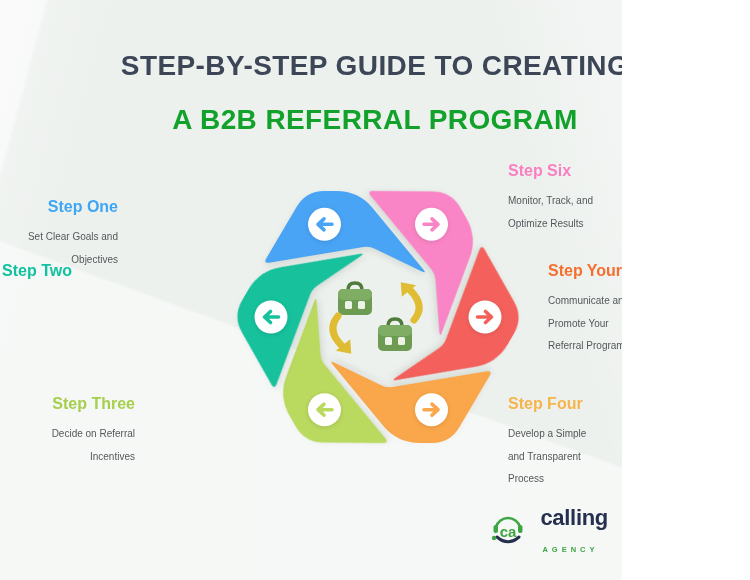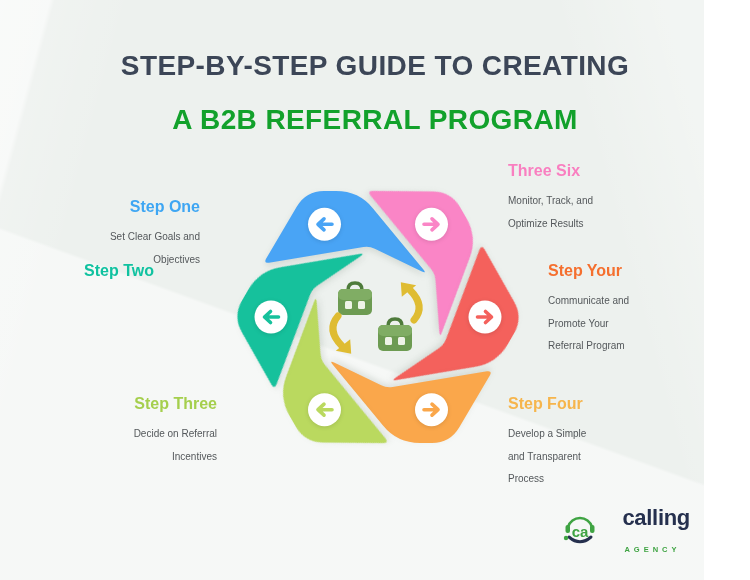--- a/index.html
+++ b/index.html
@@ -1,19 +1,19 @@
 <!DOCTYPE html>
 <html style="--bg: #edf1ee; --title1: #3c4657; --title2: #12a12b; --text: #54585b; --brand: #25304e; --accent: #3fa443;"><head>
 <meta charset="utf-8">
 <style>
   * { margin:0; padding:0; box-sizing:border-box; }
   html,body { width:750px; height:580px; }
   body { font-family:"Liberation Sans", sans-serif; }
   .canvas {
-    position:relative; width:704px; height:580px;
+    position:relative; width:622px; height:580px;
     background: var(--bg, #edf1ee);
     overflow:hidden;
     padding-left:32px;
   }
   .sheen {
     position:absolute; inset:0; pointer-events:none;
     background:
       linear-gradient(105deg, rgba(255,255,255,.55) 5.8%, rgba(255,255,255,0) 6.4%),
       linear-gradient(105deg, rgba(255,255,255,.28) 0%, rgba(255,255,255,0) 16%),
       linear-gradient(255deg, rgba(255,255,255,.30) 4%, rgba(255,255,255,0) 18%),
@@ -32,21 +32,21 @@
   .step.left  { text-align:right; }
   .step.right { text-align:left; }
   .step-label { font-size:16px; font-weight:bold; line-height:20px; margin-bottom:9px; }
   .step-text  {
     font-size:10px; line-height:22.5px; color: var(--text, #54585b);
     white-space:pre-line;
   }
   .diagram { position:absolute; left:228px; top:167px; }
   .segs path { filter: drop-shadow(0 3px 3px rgba(70,90,70,.15)); }
   .badge circle { filter: drop-shadow(0 1px 2px rgba(0,0,0,.12)); }
-  .logo { position:absolute; right:14px; bottom:26px; display:flex; align-items:center; gap:23px; }
+  .logo { position:absolute; right:14px; bottom:26px; display:flex; align-items:center; gap:13px; }
   .logo-brand {
     font-size:22px; font-weight:bold; letter-spacing:-0.3px;
     color: var(--brand, #25304e); line-height:22px;
   }
   .logo-sub {
     font-size:7.5px; font-weight:bold; letter-spacing:4px;
     color: var(--accent, #3fa443); margin-top:16px; padding-left:2px;
   }
 </style>
 </head>
@@ -68,21 +68,21 @@
   <div class="step left" style="top:261px; right:550px;">
     <div class="step-label" style="color: rgb(16, 194, 160);">Step Two</div>
   </div>
   <div class="step left" style="top:394px; right:487px;">
     <div class="step-label" style="color: rgb(165, 207, 77);">Step Three</div>
     <div class="step-text">Decide on Referral
 Incentives</div>
   </div>
 
   <div class="step right" style="top:161px; left:508px;">
-    <div class="step-label" style="color: rgb(249, 127, 192);">Three Six</div>
+    <div class="step-label" style="color: rgb(249, 127, 192);">Step Six</div>
     <div class="step-text">Monitor, Track, and
 Optimize Results</div>
   </div>
   <div class="step right" style="top:261px; left:548px;">
     <div class="step-label" style="color: rgb(245, 111, 46);">Step Your</div>
     <div class="step-text">Communicate and
 Promote Your
 Referral Program</div>
   </div>
   <div class="step right" style="top:394px; left:508px;">

